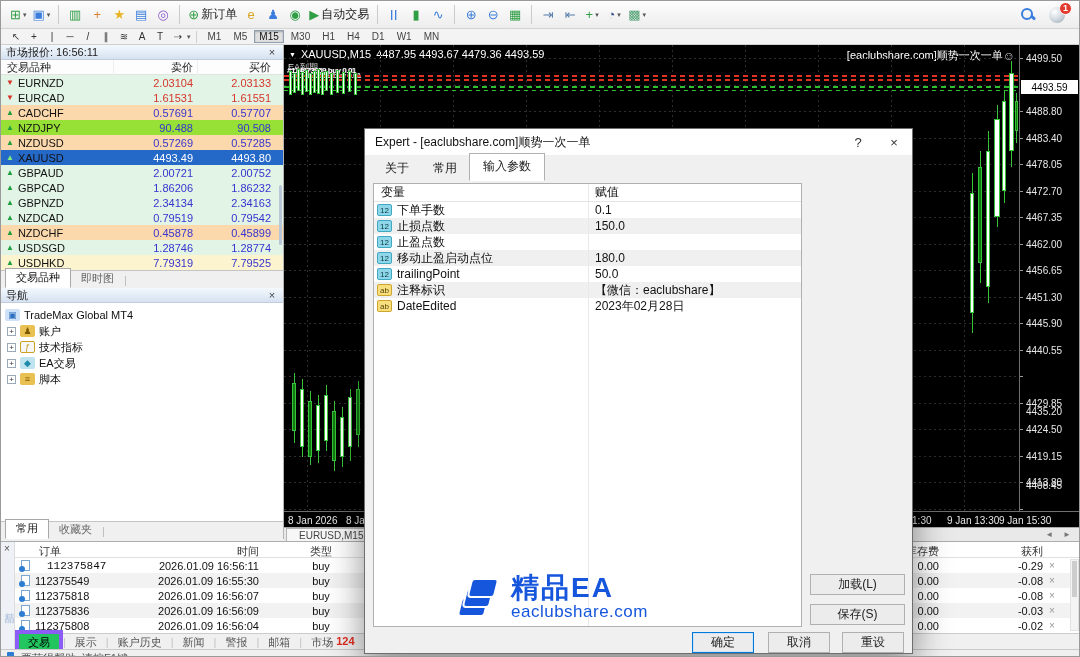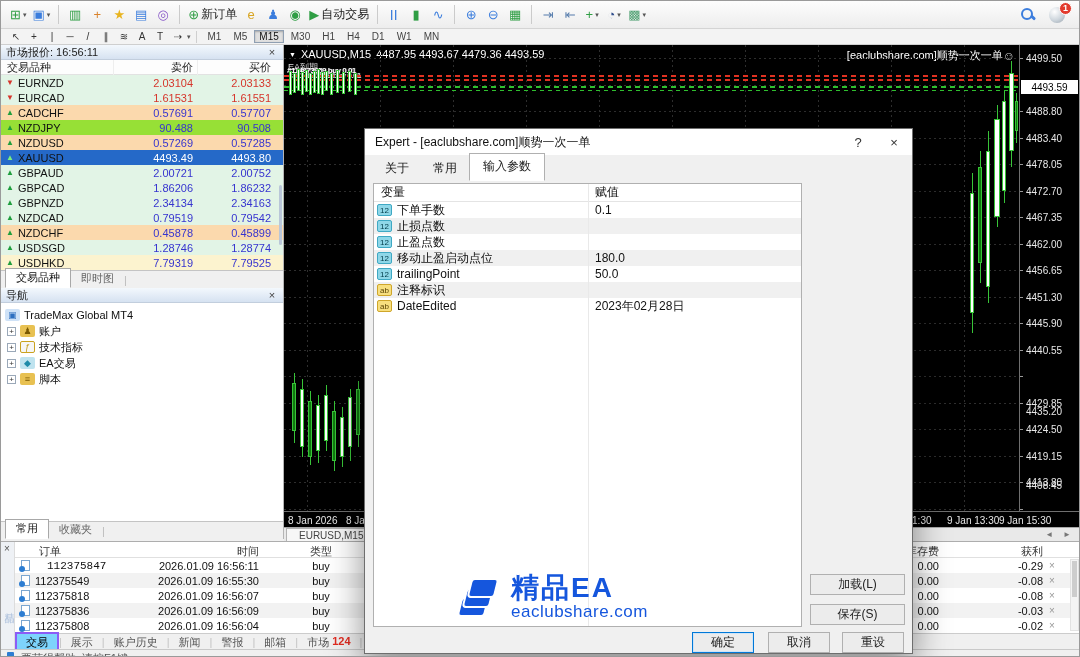--- a/index.html
+++ b/index.html
@@ -123,21 +123,21 @@
   .doc { position:absolute; left:6px; top:2px; width:9px; height:11px; background:#fff; border:1px solid #7ba6d0; }
   .doc::after { content:""; position:absolute; left:-3px; bottom:-2px; width:6px; height:6px;
                 border-radius:50%; background:#2d7dd2; }
   .xrow { position:absolute; left:1034px; top:2px; color:#999; font-size:10px; }
   .tscroll { position:absolute; right:2px; top:17px; width:9px; height:72px; background:#f4f4f4;
              border:1px solid #e2e2e2; }
   .tthumb { margin:1px; height:36px; background:#cdcdcd; }
   .ttabs { position:absolute; left:14px; right:0; top:91px; height:17px; background:#f0f0f0;
            border-top:1px solid #ccc; display:flex; align-items:center; font-size:11px; color:#555; }
   .ttab { padding:1px 9px; display:flex; gap:3px; }
-  .ttab.active { background:#7dd3fc; border:2px solid #8b5cf6; color:#000; }
+  .ttab.active { background:#22c55e; border:4px solid #8b5cf6; color:#000; }
   .tbadge { color:#e02b20; font-weight:bold; }
   .tsepv { color:#c4c4c4; }
   .status { position:absolute; left:0; top:648px; width:1080px; height:9px; background:#f0f0f0;
             border-top:1px solid #c9c9c9; overflow:hidden; }
   .status .txt { position:absolute; left:20px; top:1px; font-size:11px; color:#555; }
   .status .sic { position:absolute; left:6px; top:2px; width:7px; height:7px; background:#2d7dd2; border-radius:1px; }
 
   
   .dlg { position:absolute; left:363px; top:127px; width:549px; height:526px; background:#f0f0f0;
          border:1px solid #6e6e6e; box-shadow:0 12px 34px rgba(0,0,0,.45); z-index:50; }
@@ -743,20 +743,21 @@
               <span class="pico num">12</span>
               <span>下单手数</span>
             </span>
             <span class="c2">0.1</span>
           </div>
           <div class="dprow alt">
             <span class="c1">
               <span class="pico num">12</span>
               <span>止损点数</span>
             </span>
+            <span class="c2">150.0</span>
           </div>
           <div class="dprow">
             <span class="c1">
               <span class="pico num">12</span>
               <span>止盈点数</span>
             </span>
           </div>
           <div class="dprow alt">
             <span class="c1">
               <span class="pico num">12</span>
@@ -769,20 +770,21 @@
               <span class="pico num">12</span>
               <span>trailingPoint</span>
             </span>
             <span class="c2">50.0</span>
           </div>
           <div class="dprow alt">
             <span class="c1">
               <span class="pico str">ab</span>
               <span>注释标识</span>
             </span>
+            <span class="c2">【微信：eaclubshare】</span>
           </div>
           <div class="dprow">
             <span class="c1">
               <span class="pico str">ab</span>
               <span>DateEdited</span>
             </span>
             <span class="c2">2023年02月28日</span>
           </div>
         </div>
     </div>

